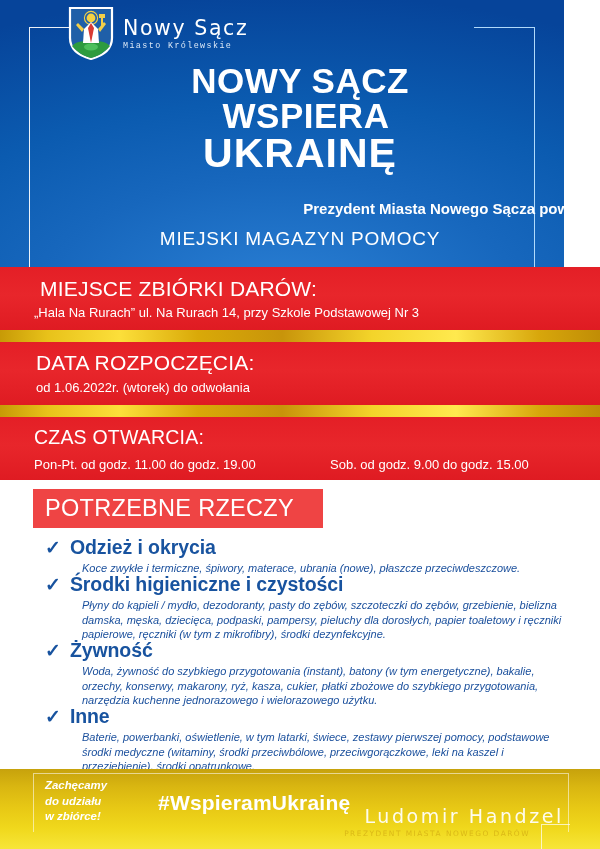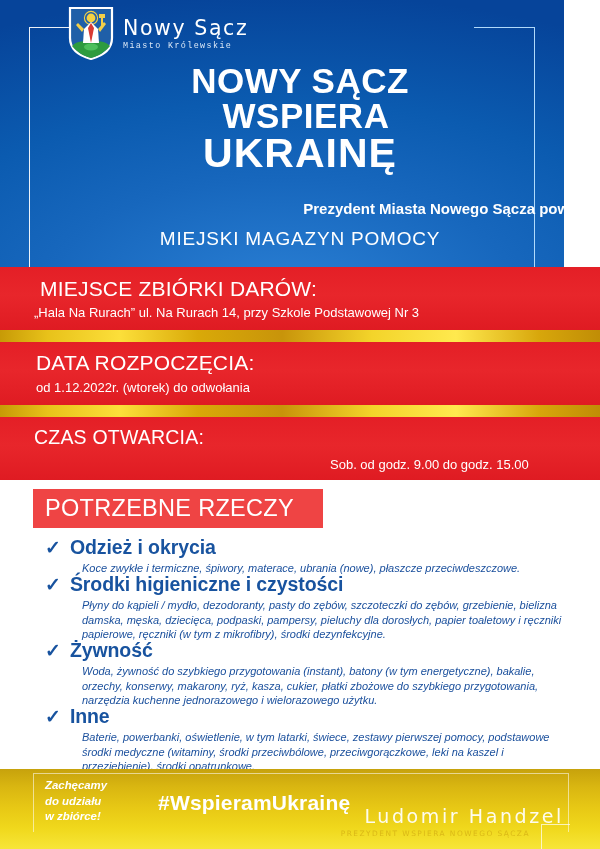--- a/index.html
+++ b/index.html
@@ -309,26 +309,27 @@
   </div>
 
   <div class="redblock r1">
     <div class="red-h" style="left:40px; top:10px;">MIEJSCE ZBIÓRKI DARÓW:</div>
     <div class="red-p" style="left:34px; top:38px;">„Hala Na Rurach” ul. Na Rurach 14, przy Szkole Podstawowej Nr 3</div>
   </div>
   <div class="gold-div gd1"></div>
 
   <div class="redblock r2">
     <div class="red-h" style="left:36px; top:9px;">DATA ROZPOCZĘCIA:</div>
-    <div class="red-p" style="left:36px; top:38px;">od 1.12.2022r. (wtorek) do odwołania</div>
+    <div class="red-p" style="left:36px; top:38px;">od 1.06.2022r. (wtorek) do odwołania</div>
   </div>
   <div class="gold-div gd2"></div>
 
   <div class="redblock r3">
     <div class="red-h" style="left:34px; top:9px; font-size:19.5px;">CZAS OTWARCIA:</div>
+    <div class="red-p" style="left:34px; top:40px;">Pon-Pt. od godz. 11.00 do godz. 19.00</div>
     <div class="red-p" style="left:330px; top:40px;">Sob. od godz. 9.00 do godz. 15.00</div>
   </div>
 
   <div class="edge-gold-l"></div>
   <div class="edge-gold-r"></div>
 
   <div class="needs">
     <div class="needs-banner">
       <span>POTRZEBNE RZECZY</span>
     </div>
@@ -369,18 +370,18 @@
   <div class="footer">
     <div class="footer-inner-frame"></div>
     <div class="enc">
       <div>Zachęcamy</div>
       <div>do udziału</div>
       <div>w zbiórce!</div>
     </div>
     <div class="hashtag">#WspieramUkrainę</div>
     <div class="signature">
       <div class="sig-name">Ludomir Handzel</div>
-      <div class="sig-role">PREZYDENT WSPIERA NOWEGO SĄCZA</div>
+      <div class="sig-role">PREZYDENT MIASTA NOWEGO DARÓW</div>
     </div>
     <div class="sig-rule"></div>
   </div>
 
 </div>
 
 </body></html>

